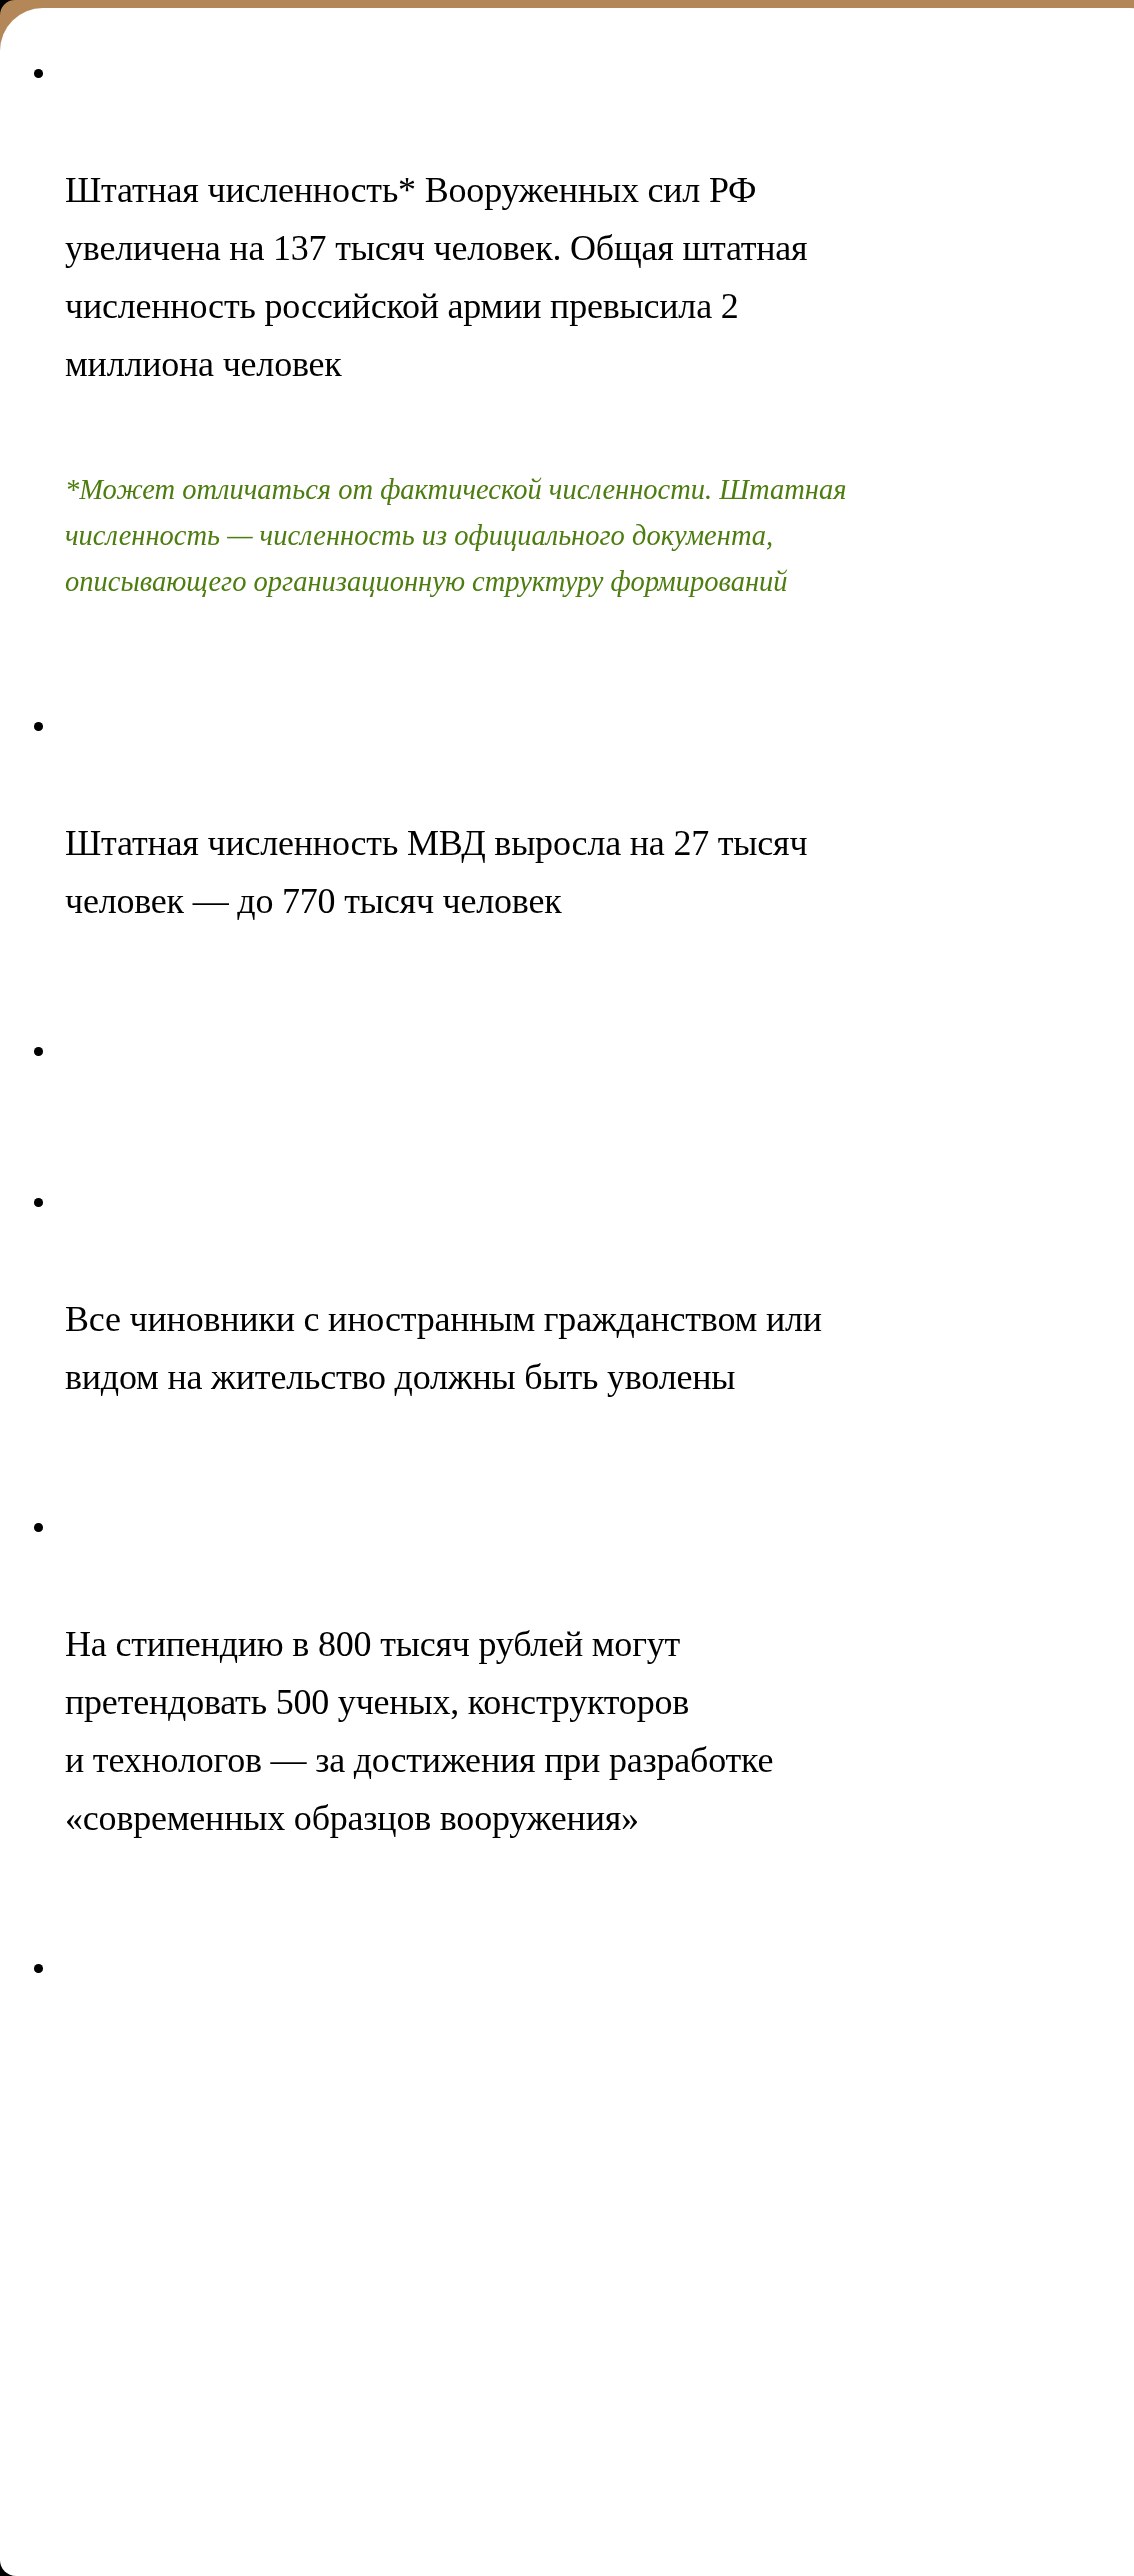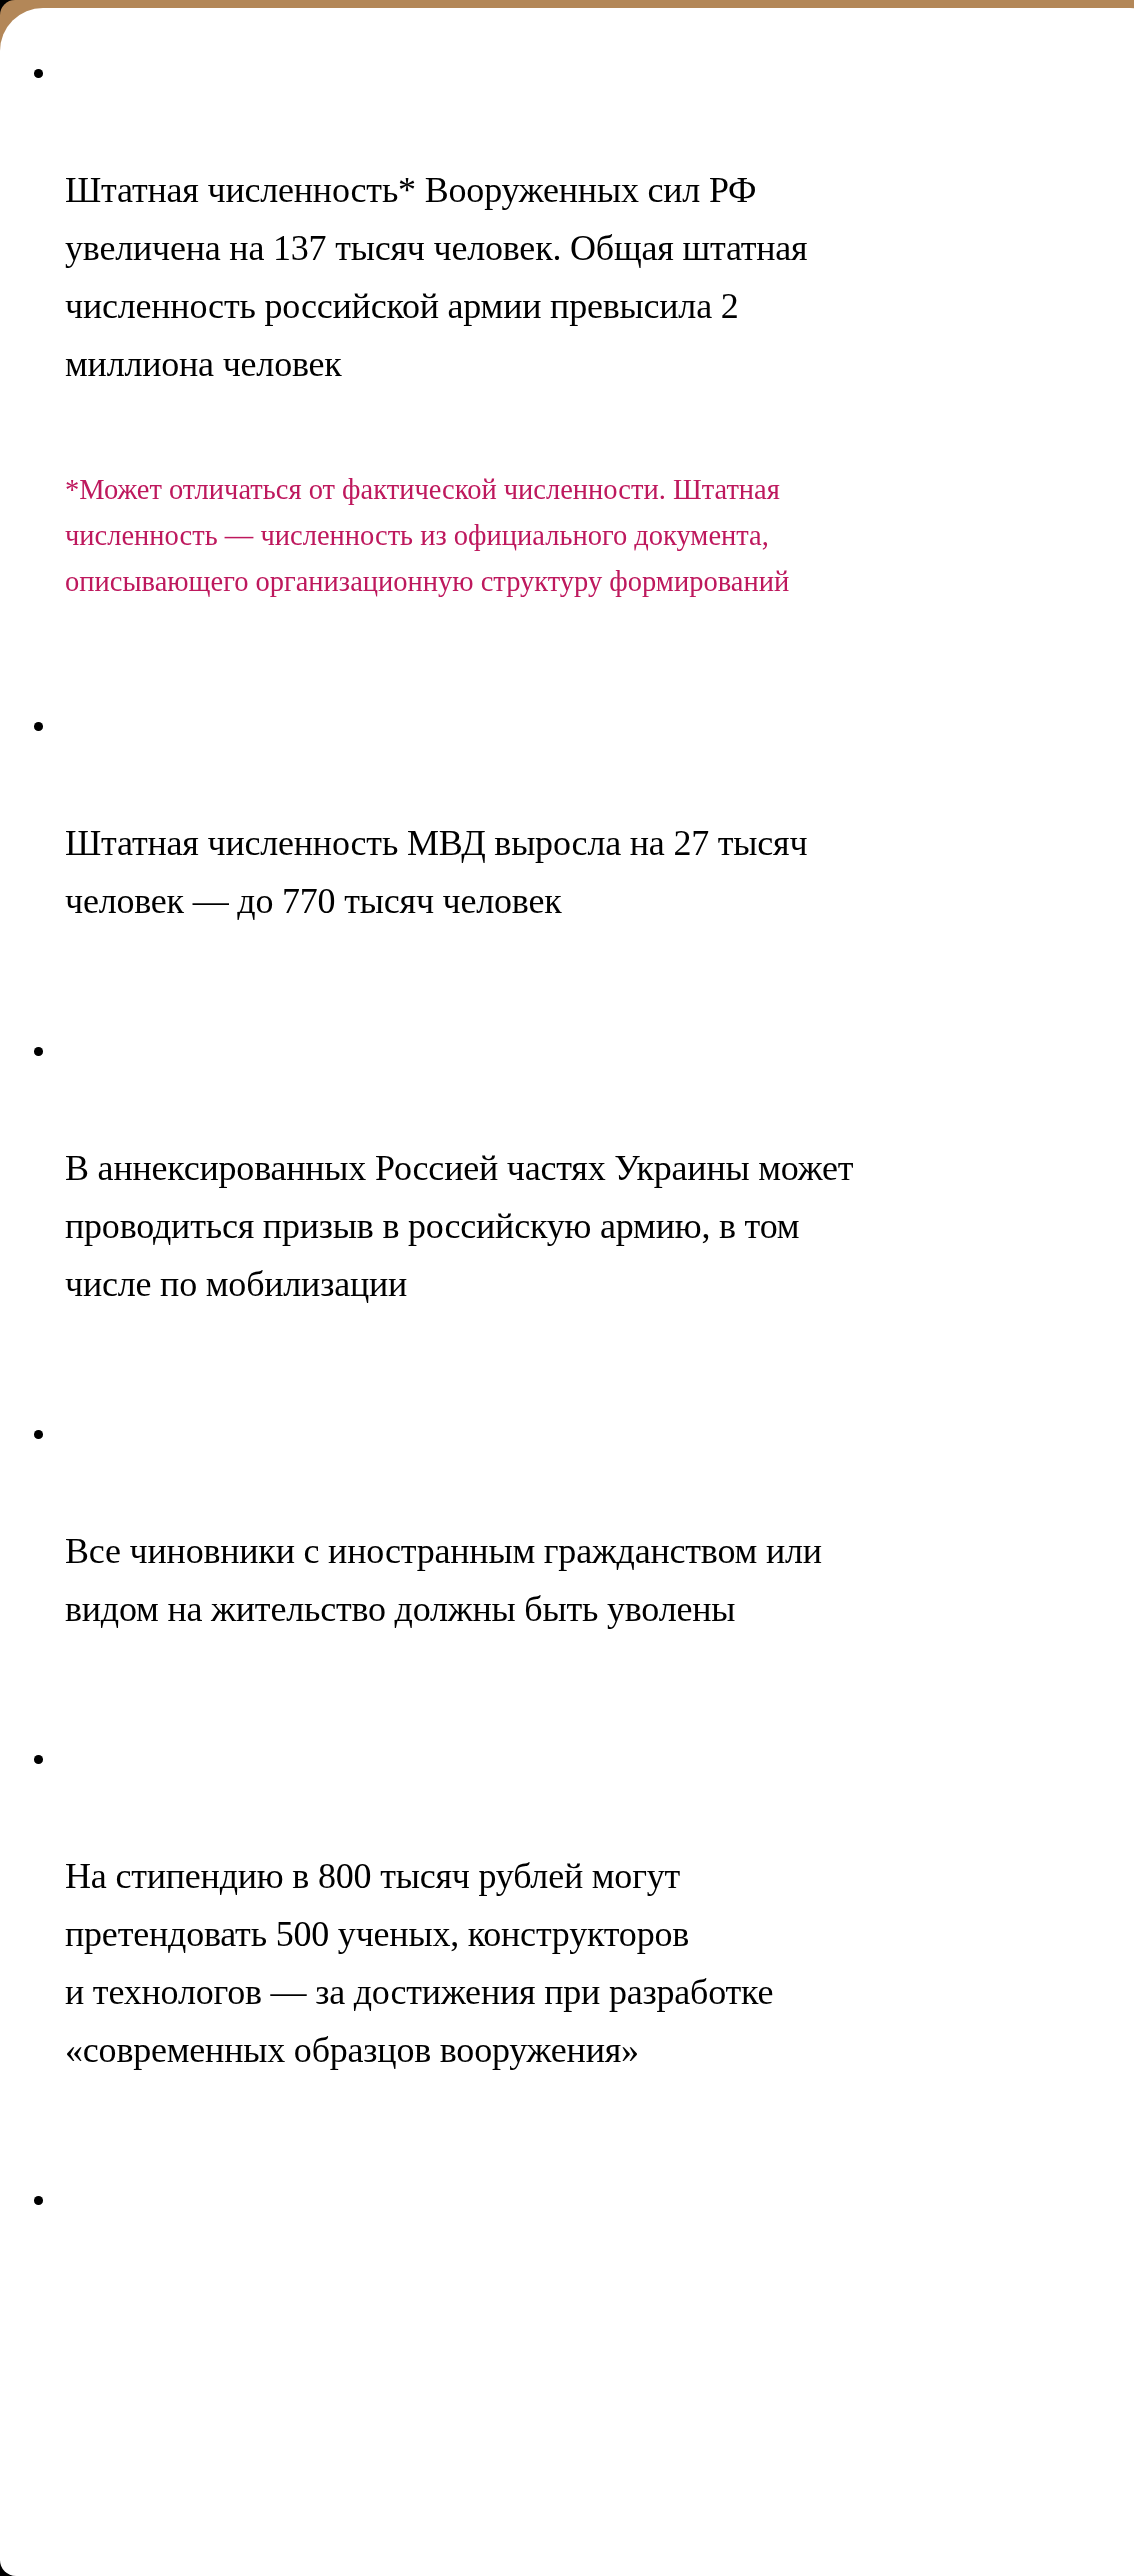--- a/index.html
+++ b/index.html
@@ -48,21 +48,22 @@
     width: 8.7px;
     height: 8.7px;
     background: #000000;
     border-radius: 50%;
   }
   .item-text {
     white-space: pre-line;
   }
   .footnote {
     margin-top: 16px;
-    color: #be185d;
+    color: #4d7c0f;
+    font-style: italic;
     font-size: 28.5px;
     line-height: 46px;
     letter-spacing: 0;
     white-space: pre-line;
   }
 </style>
 </head>
 <body>
 
 <div class="page">
@@ -82,23 +83,20 @@
       </div>
 
       <div class="item">
         <span class="dot"></span>
         <div class="item-text">Штатная численность МВД выросла на 27 тысяч
 человек — до 770 тысяч человек</div>
       </div>
 
       <div class="item">
         <span class="dot"></span>
-        <div class="item-text">В аннексированных Россией частях Украины может
-проводиться призыв в российскую армию, в том
-числе по мобилизации</div>
       </div>
 
 
       <div class="item">
         <span class="dot"></span>
         <div class="item-text">Все чиновники с иностранным гражданством или
 видом на жительство должны быть уволены</div>
       </div>
 
       <div class="item">

